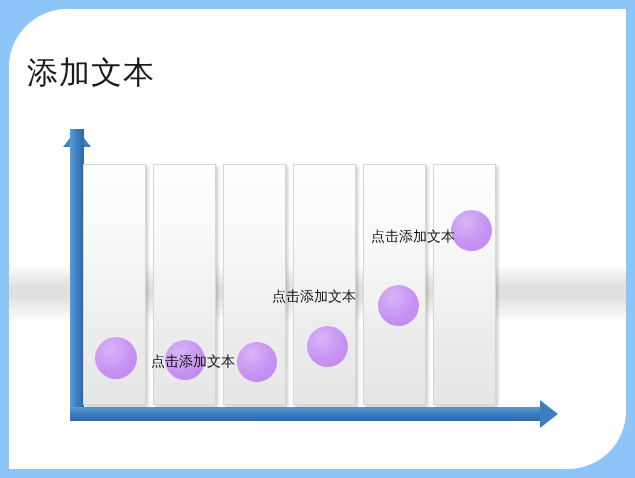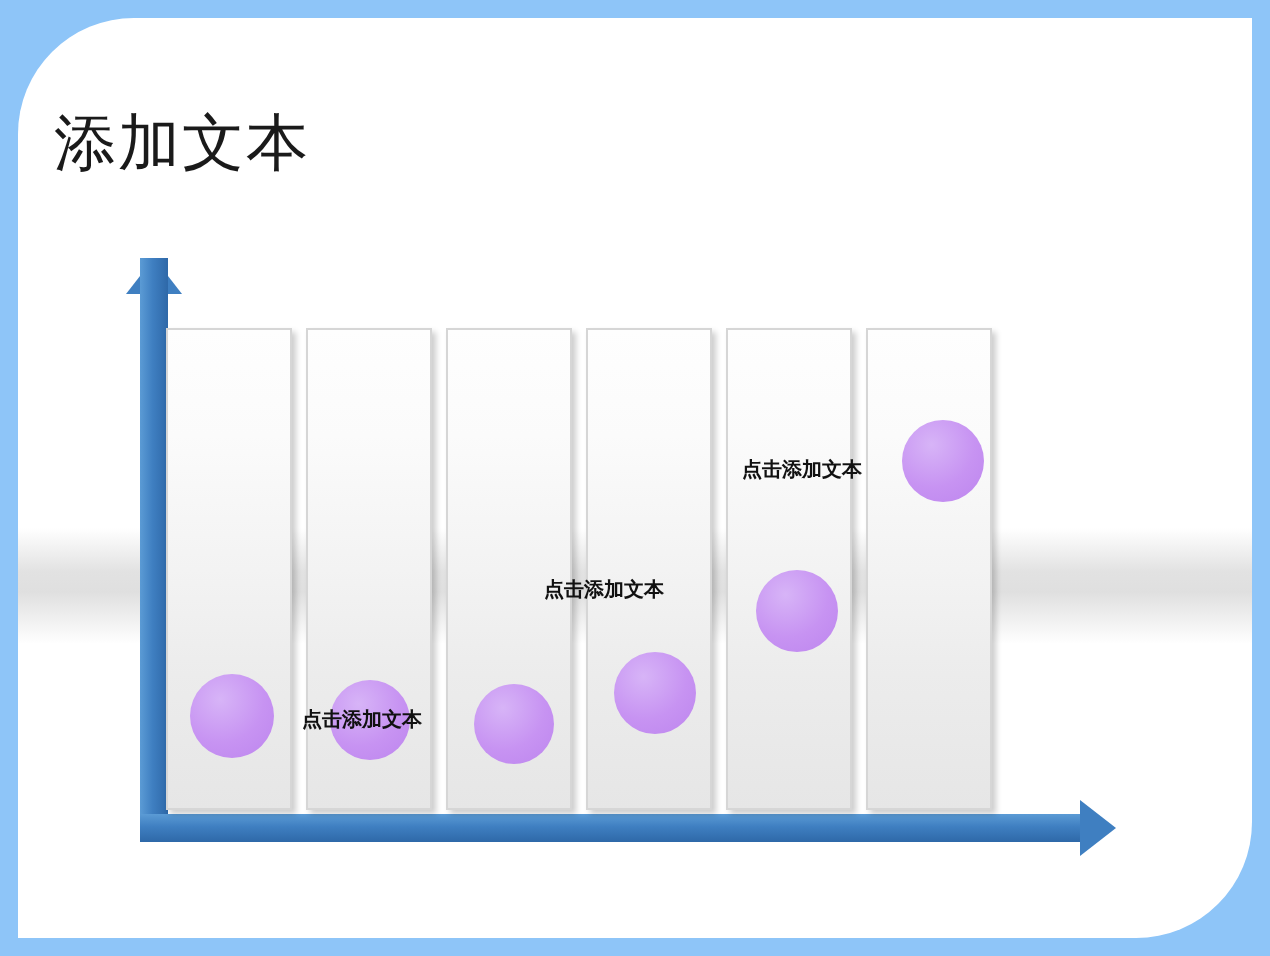--- a/index.html
+++ b/index.html
@@ -126,25 +126,25 @@
   
   .bubble {
     position: absolute;
     border-radius: 50%;
     background: radial-gradient(circle at 36% 30%, #d7b4f7 0%, #c793f2 55%, #bd85ee 100%);
   }
 
   
   .clabel {
     position: absolute;
-    font-size: 10px;
+    font-size: 14px;
     line-height: 16px;
     color: #111111;
     white-space: nowrap;
-    font-weight: 700;
+    font-weight: 400;
   }
 </style>
 </head>
 <body>
 
 <div id="slide">
 
   <div class="frame-blue"></div>
 
   <div class="canvas-white">

